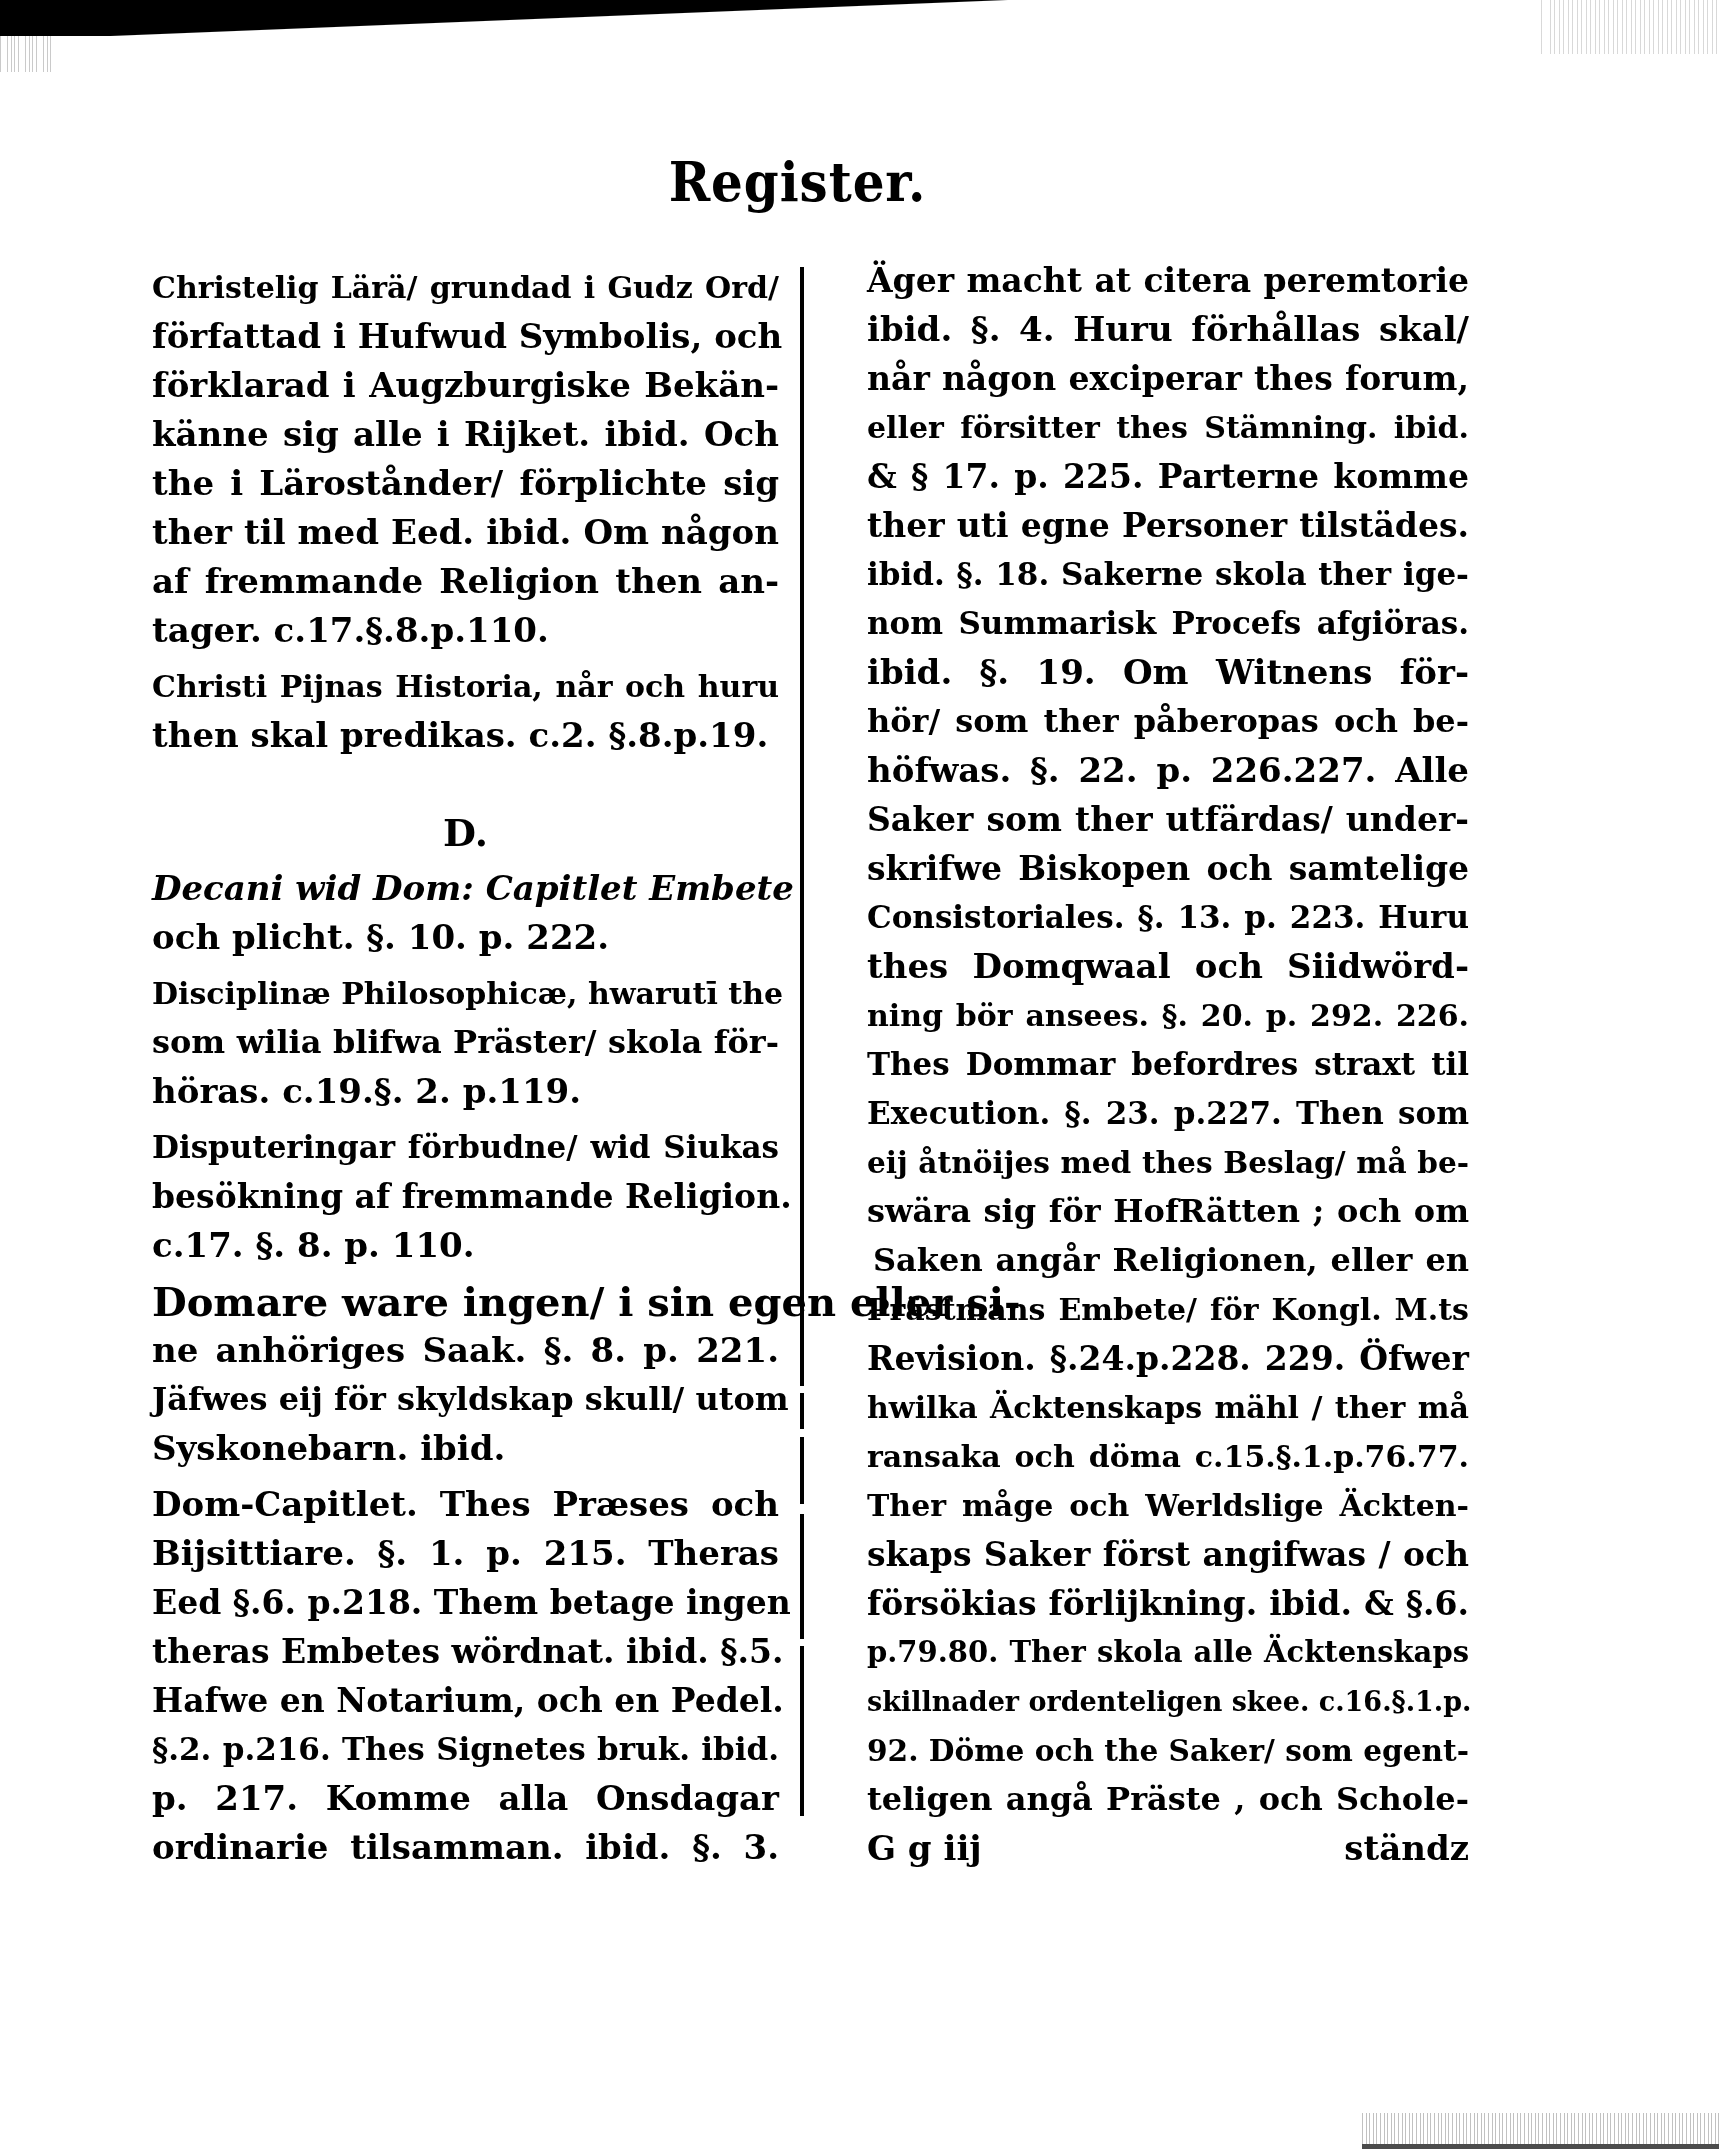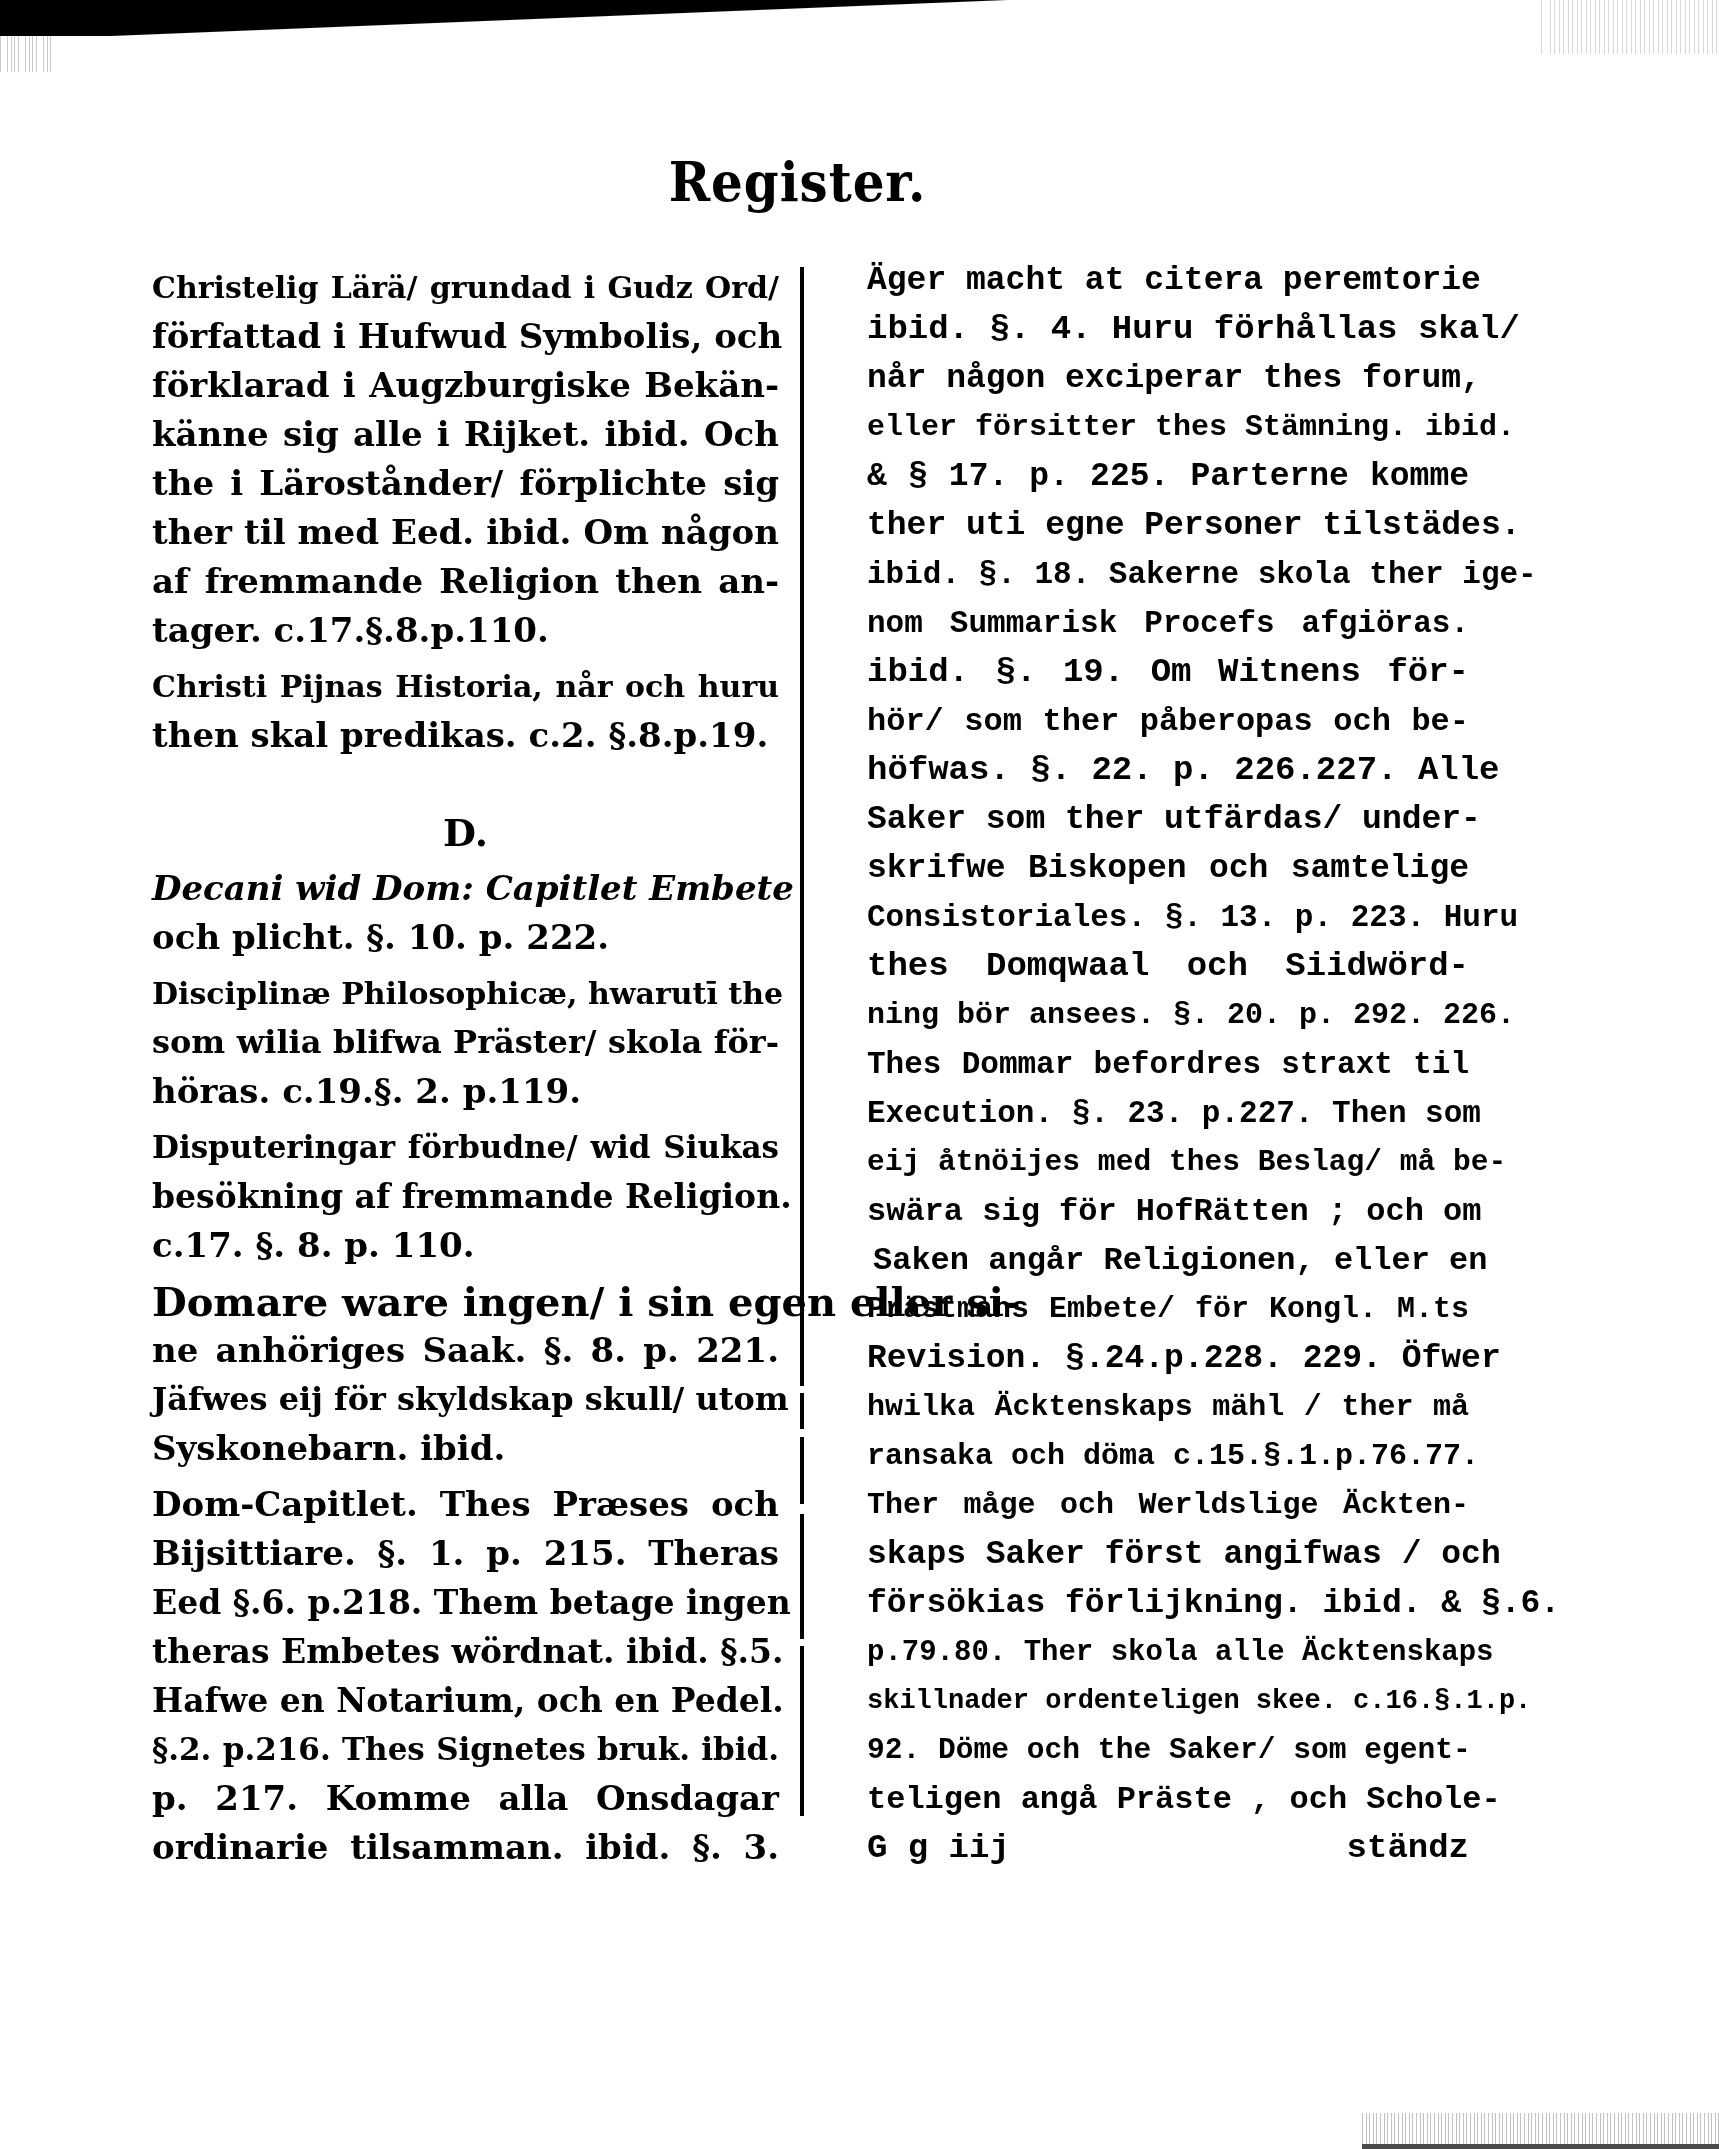--- a/index.html
+++ b/index.html
@@ -34,21 +34,21 @@
     font-family: "DejaVu Serif", serif; font-weight: bold; font-size: 50px;
     letter-spacing: 0.9px; transform: scaleY(1.1);
   }
   .col {
     position: absolute; top: 256px;
     font-size: 34px; line-height: 49px;
     font-family: "DejaVu Serif", "Liberation Serif", serif;
     font-weight: bold;
   }
   .col-left { left: 145px; width: 641px; }
-  .col-right { left: 867px; width: 602px; font-family: Liberation Mono, monospace; }
+  .col-right { left: 867px; width: 602px; }
   .entry { padding-left: 48px; text-indent: -48px; margin: 7px; }
   .line { display: block; white-space: nowrap; text-align: justify; text-align-last: justify; }
   .line.last { text-align-last: left; }
   .col-right .line { padding-left: 0; }
   .section-head {
     text-align: center; font-size: 38px; margin: 48px 0 0 0; height: 49px;
   }
   .divider {
     position: absolute; left: 800px; width: 3.6px; background: #000;
   }

